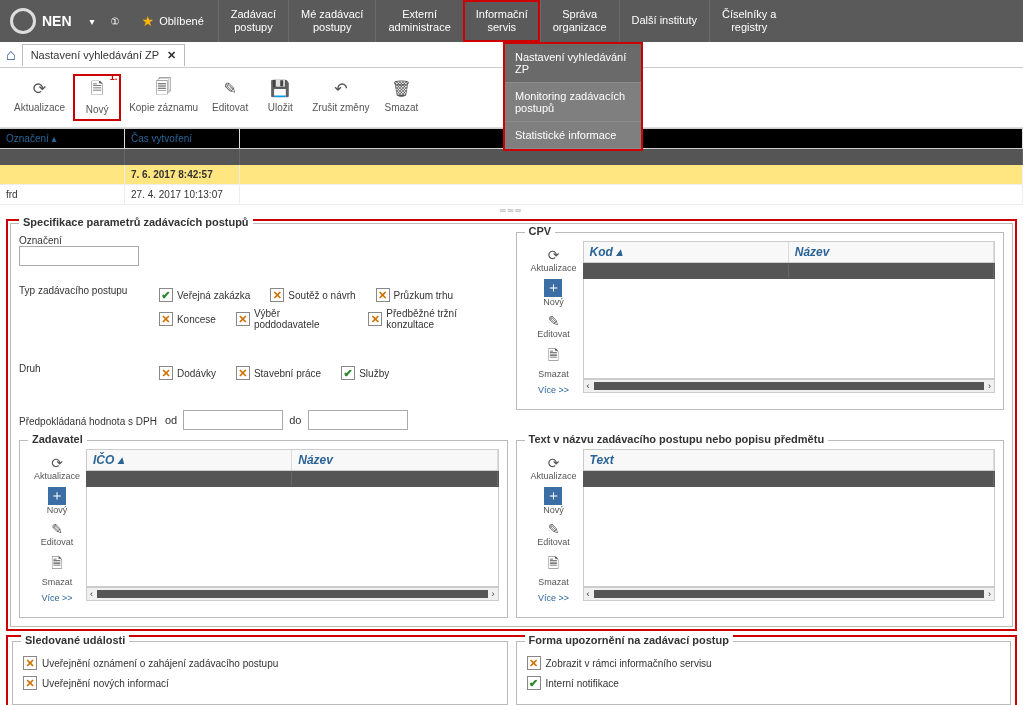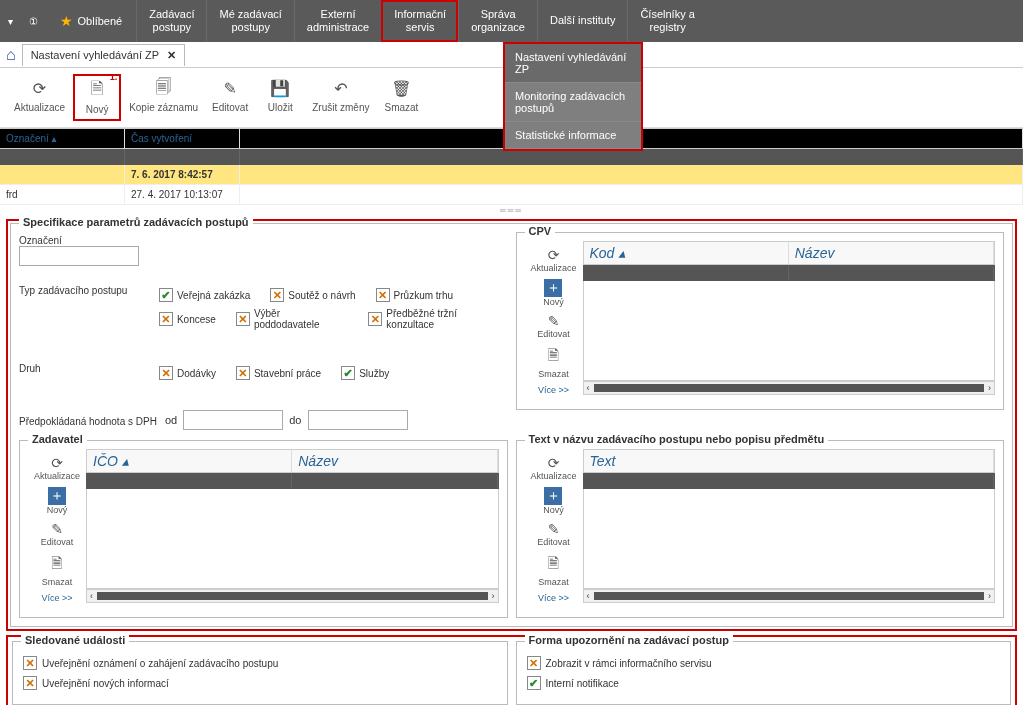--- a/index.html
+++ b/index.html
@@ -55,37 +55,41 @@
 
 .two-col { display: flex; gap: 8px; }
 .half { flex: 1; }
 
 .mini-grid { display: flex; }
 .mini-tools { display: flex; flex-direction: column; align-items: center; width: 58px; padding: 4px 0; gap: 2px; }
 .mini-tool { display: flex; flex-direction: column; align-items: center; font-size: 9px; color: #555; padding: 2px 0; }
 .mini-tool .ico { font-size: 14px; }
 .mini-table { flex: 1; overflow: hidden; }
 .mini-thead { display: flex; background: #f8f8f8; border: 1px solid #ccc; }
-.mini-thead .hcol { flex: 1; padding: 3px 6px; font-size: 14px; color: #2a6496; font-style: italic; border-right: 1px solid #ddd; }
+.mini-thead .hcol { flex: 1; padding: 3px 6px; font-size: 12px; color: #2a6496; font-style: italic; border-right: 1px solid #ddd; font-weight: bold; }
 .mini-filter { display: flex; background: #555; height: 16px; border: 1px solid #555; }
 .mini-filter .fcol { flex: 1; border-right: 1px solid #666; }
 .mini-body { height: 100px; border: 1px solid #ccc; border-top: none; }
 .hscroll { height: 14px; border: 1px solid #ccc; display: flex; align-items: center; justify-content: space-between; padding: 0 3px; background: #f0f0f0; font-size: 9px; }
 .hscroll-track { flex: 1; height: 8px; background: #555; margin: 0 4px; }
 
 .bottom-frame { border: 2px solid #c00; margin: 4px 6px; padding: 4px; display: flex; gap: 8px; }
 .bottom-fs { flex: 1; border: 1px solid #bbb; padding: 8px 10px; position: relative; }
 .vchk { display: flex; align-items: center; gap: 5px; font-size: 10px; margin: 6px 0; }
 
 .more { color: #2a6496; font-size: 9px; }
 </style>
 </head>
 <body>
 
 <div class="topbar">
+  <div class="logo">
+    <span class="logo-circle"></span>
+    <span>NEN</span>
+  </div>
   <div class="caret">▾</div>
   <div class="caret">①</div>
   <div class="fav">
     <span class="star">★</span>
     <span>Oblíbené</span>
   </div>
   <div class="menu-item">
     <span>Zadávací</span>
       <span>postupy</span>
   </div>

